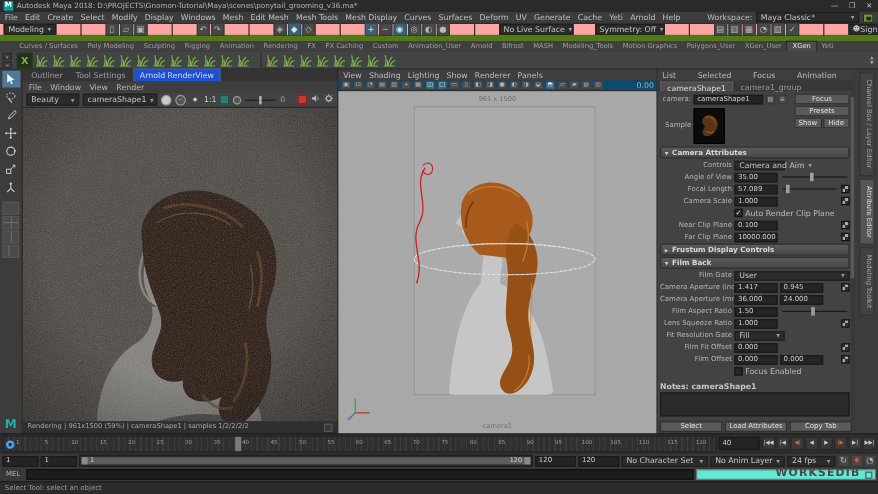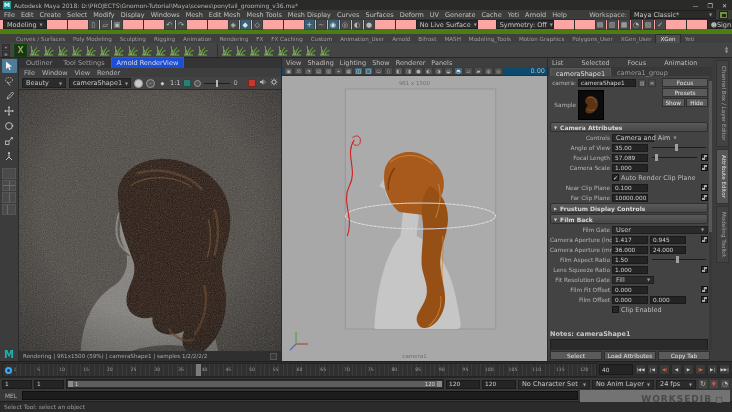--- a/index.html
+++ b/index.html
@@ -104,21 +104,21 @@
 .pbtn.key{color:#e06a3a}
 .rangebar{height:13px;background:#383838;display:flex;align-items:center;gap:2px;padding:0 2px;border-top:1px solid #262626}
 .rfld{width:30px;height:9px}
 .range{flex:1;height:10px;background:#2c2c2c;border:1px solid #1f1f1f;position:relative}
 .range-in{position:absolute;inset:1px;background:#5d5d5d;display:flex;align-items:center;justify-content:space-between;color:#d6d6d6;font-size:5.4px}
 .rh{width:5px;height:100%;background:#8b8b8b;flex:none}
 .rgrp{display:flex;align-items:center;gap:2px;height:100%}
 .cmdline{height:11px;background:#383838;display:flex;align-items:center;gap:2px;padding:0 2px}
 .cmdlabel{width:18px;text-align:center;color:#b5b5b5;font-size:5.8px}
 .cmdin{flex:1;height:9px;background:#1d1d1d;border:1px solid #101010}
-.cmdout{width:150px;height:9px;background:#5eead4;border:6px solid #737373;position:relative;overflow:visible}
+.cmdout{width:150px;height:9px;background:#5eead4;border:1px solid #737373;position:relative;overflow:visible}
 .wm{position:absolute;right:12px;top:-2px;font-size:9px;font-weight:bold;color:#4a4a4a;letter-spacing:1px}
 .wmbox{position:absolute;right:2px;top:1px;width:6px;height:6px;border:1px solid #5a5a5a}
 .helpline{height:11px;background:#2b2b2b;display:flex;align-items:center;padding:0 4px;color:#9b9b9b;border-top:1px solid #1f1f1f;font-size:5.8px}
 </style>
 </head>
 <body>
 
 <div id="root">
 
   <div class="titlebar">
@@ -756,24 +756,24 @@
         </div>
         <div class="ae-row">
           <span class="ae-lbl">Film Offset</span>
           <span class="fld f36">0.000</span>
           <span class="fld f36">0.000</span>
           <span class="map"></span>
         </div>
         <div class="ae-row">
           <span class="ae-lbl"></span>
           <span class="cb"></span>
-          <span>Clip Enabled</span>
-        </div>
-
-        <div class="ae-row" style="margin-top:14px">
+          <span>Focus Enabled</span>
+        </div>
+
+        <div class="ae-row" style="margin-top:2px">
           <span style="color:#c8c8c8;font-weight:bold">Notes: cameraShape1</span>
         </div>
         <div class="notes-box"></div>
 
         <div class="sb">
             <i></i>
           </div>
       </div>
       <div class="ae-foot">
         <span class="btn grow">Select</span>

